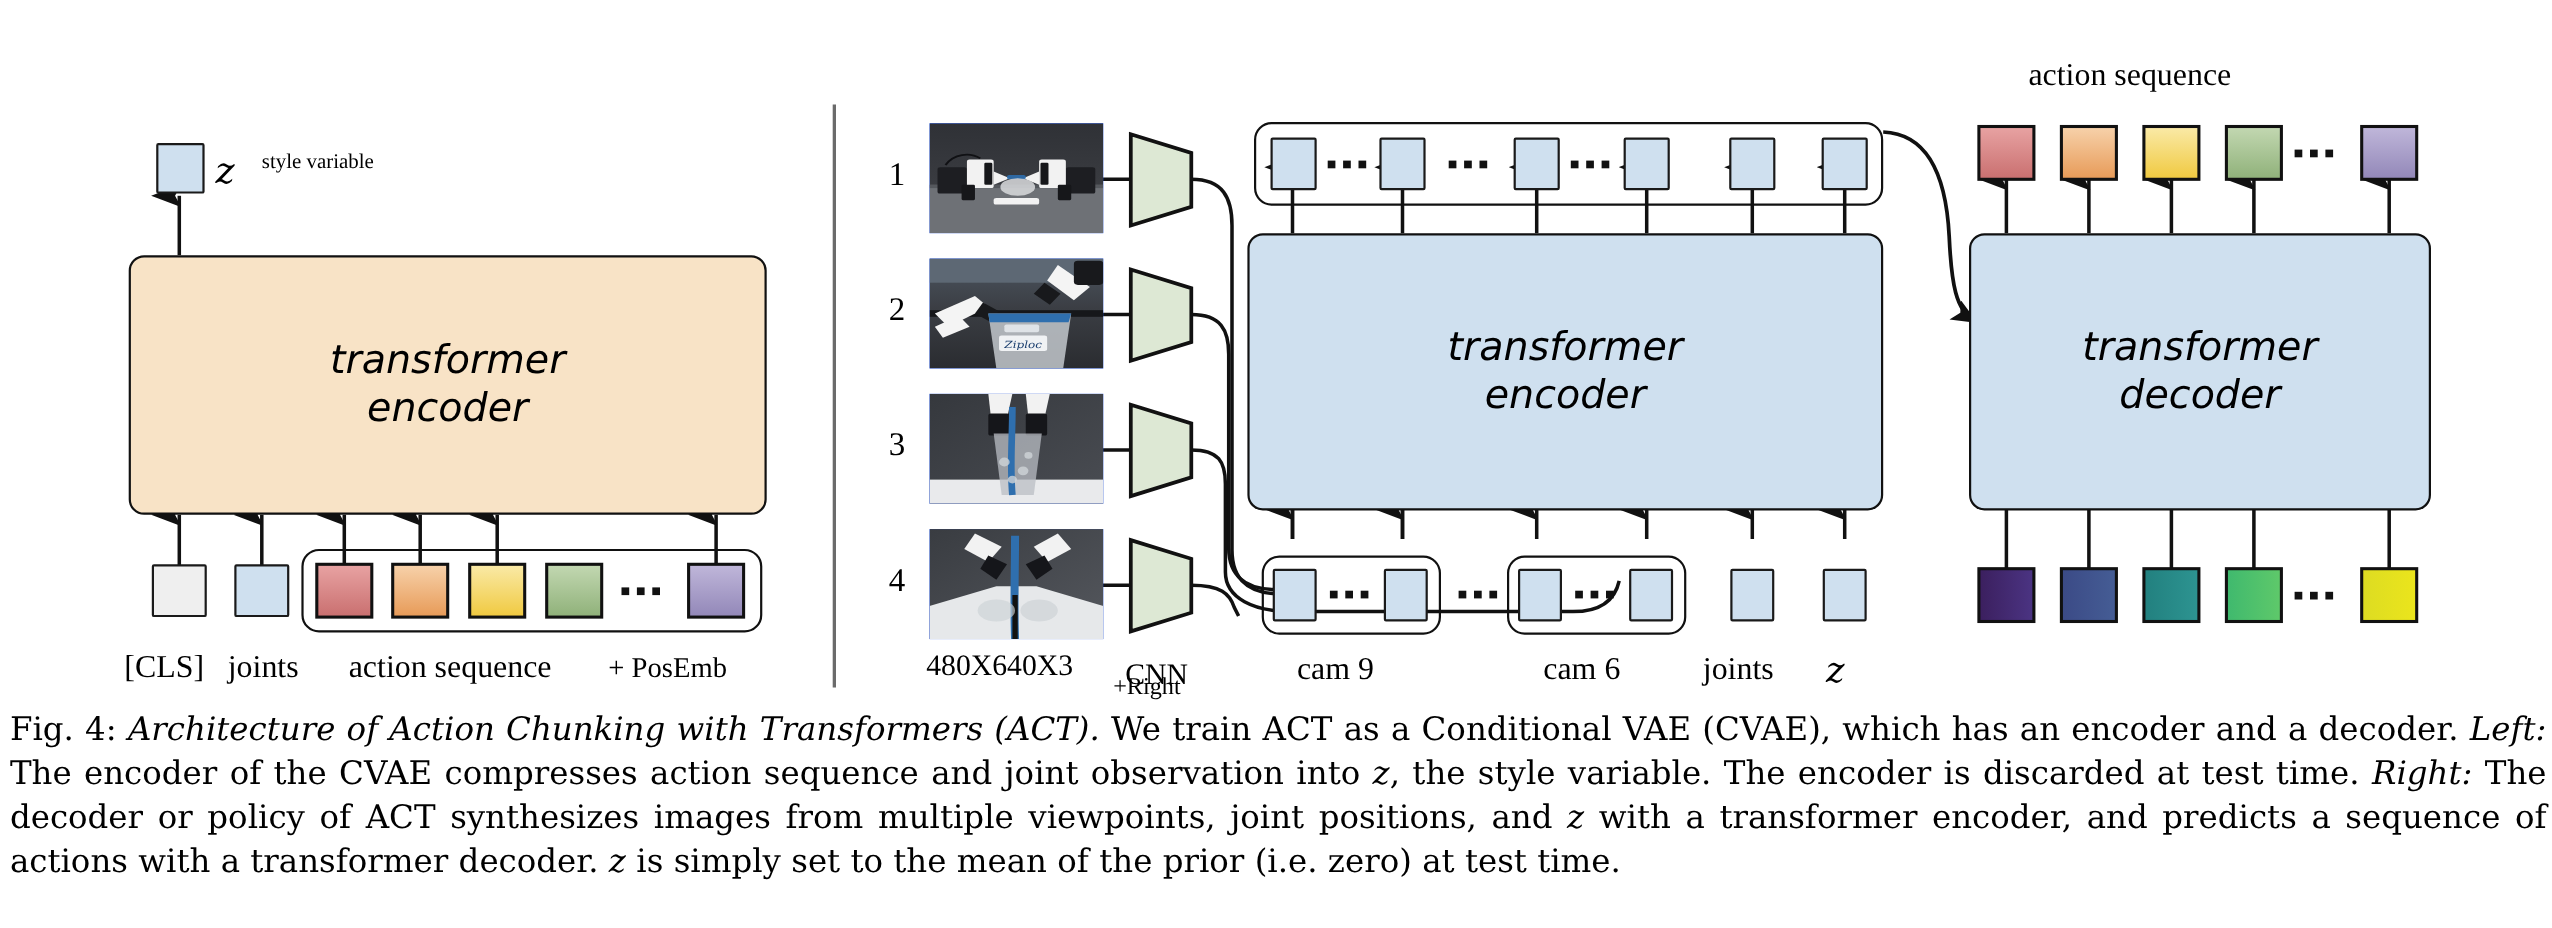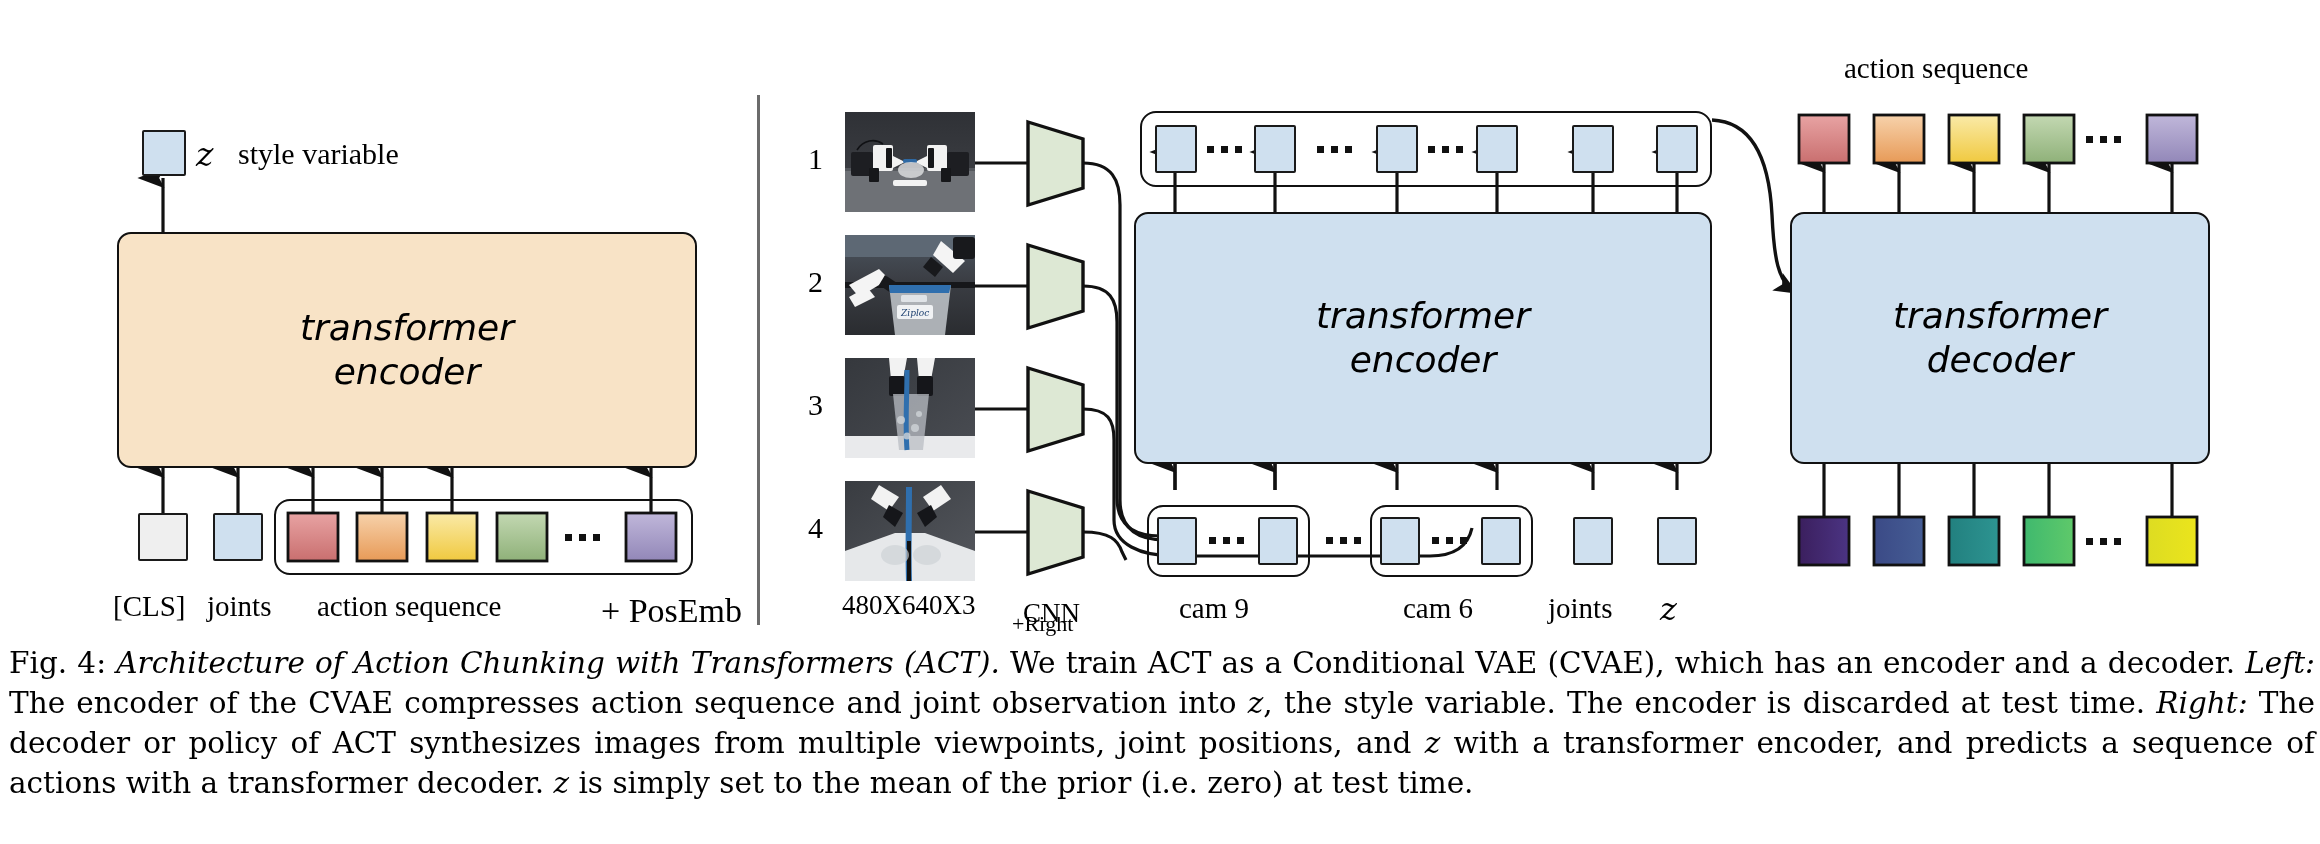--- a/index.html
+++ b/index.html
@@ -77,20 +77,21 @@
   .dots i {
     display: block;
     width: 7px; height: 7px;
     background: #111;
   }
 
   .thumb {
     position: absolute;
     overflow: hidden;
     background: #1d4ed8;
+    padding-left: 28px;
   }
   .thumb .scene { position: absolute; left:0; top:0; width:100%; height:100%; }
 
   
   #caption {
     position: absolute;
     left: 9px;
     top: 644px;
     width: 2306px;
     font-family: "DejaVu Serif", serif;
@@ -262,42 +263,42 @@
       <rect x="1949" y="517" width="50" height="48" fill="url(#gP2)"></rect>
       <rect x="2024" y="517" width="50" height="48" fill="url(#gP3)"></rect>
       <rect x="2147" y="517" width="50" height="48" fill="url(#gP4)"></rect>
     </g>
   </svg>
 
   <div class="divider" style="left:757px; top:95px; height:530px;"></div>
 
   <div class="tokbox" style="left:142px; top:130px; width:44px; height:46px; background:#cfe0ef;"></div>
   <div class="lbl lbl-serif-i" style="left:196px; top:135px; font-size:33px;">z</div>
-  <div class="lbl" style="left:238px; top:137px; font-size:30px;">style variable</div>
+  <div class="lbl" style="left:238px; top:137px; font-size:19px;">style variable</div>
 
   <div class="bigbox" style="left:117px; top:232px; width:580px; height:236px; background:#f8e3c6; font-size:36px;">
     <span>transformer</span>
     <span>encoder</span>
   </div>
 
   <div class="tokbox" style="left:138px; top:513px; width:50px; height:48px; background:#efefef;"></div>
   <div class="tokbox" style="left:213px; top:513px; width:50px; height:48px; background:#cfe0ef;"></div>
 
   <div class="groupbox" style="left:274px; top:499px; width:419px; height:76px;"></div>
 
   <div class="dots" style="left:565px; top:534px;">
       <i></i>
       <i></i>
       <i></i>
     </div>
 
   <div class="lbl" style="left:113px; top:590px; font-size:29px;">[CLS]</div>
   <div class="lbl" style="left:207px; top:590px; font-size:29px;">joints</div>
   <div class="lbl" style="left:317px; top:590px; font-size:29px;">action sequence</div>
-  <div class="lbl" style="left:553px; top:592px; font-size:34px;margin-left:48px;">+ PosEmb</div>
+  <div class="lbl" style="left:553px; top:592px; font-size:26px;">+ PosEmb</div>
 
   <div class="lbl" style="left:808px; top:142px; font-size:30px;">1</div>
   <div class="lbl" style="left:808px; top:265px; font-size:30px;">2</div>
   <div class="lbl" style="left:808px; top:388px; font-size:30px;">3</div>
   <div class="lbl" style="left:808px; top:511px; font-size:30px;">4</div>
 
   <div class="thumb" style="left:845px; top:112px; width:130px; height:100px;">
     <svg class="scene" viewBox="0 0 130 100" preserveAspectRatio="none">
       <defs>
         <linearGradient id="t1bg" x1="0" y1="0" x2="0" y2="1">

